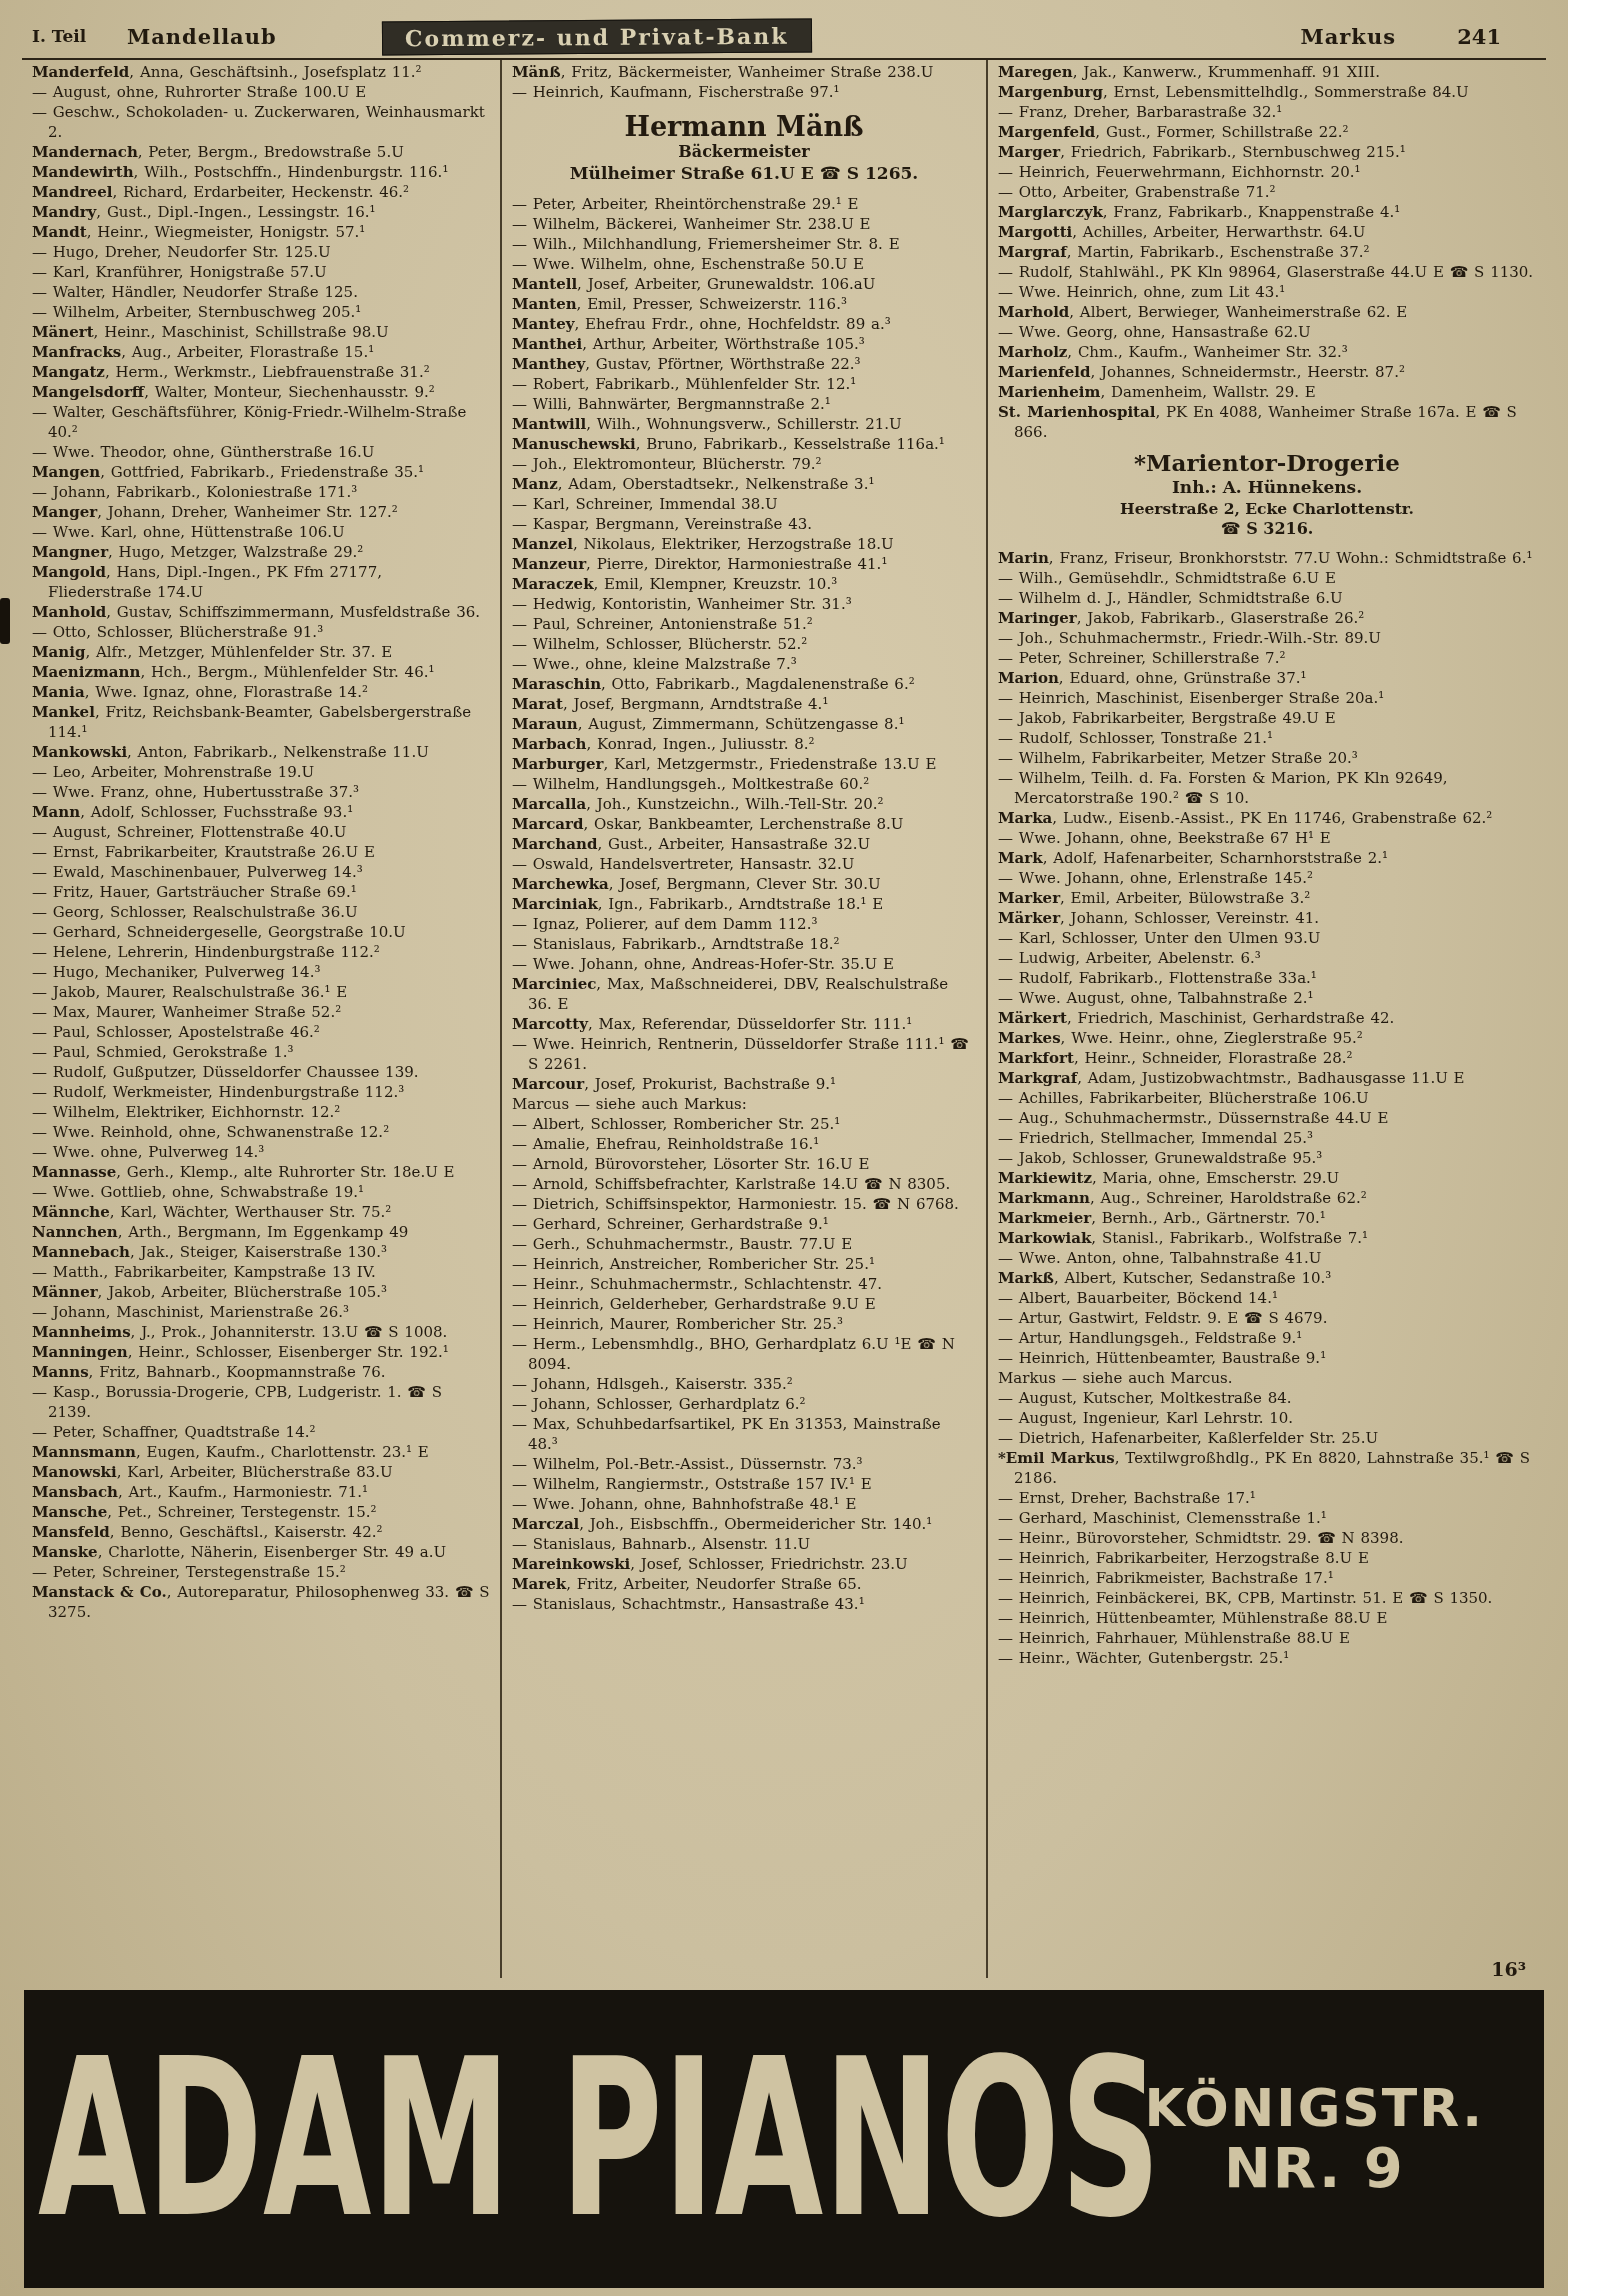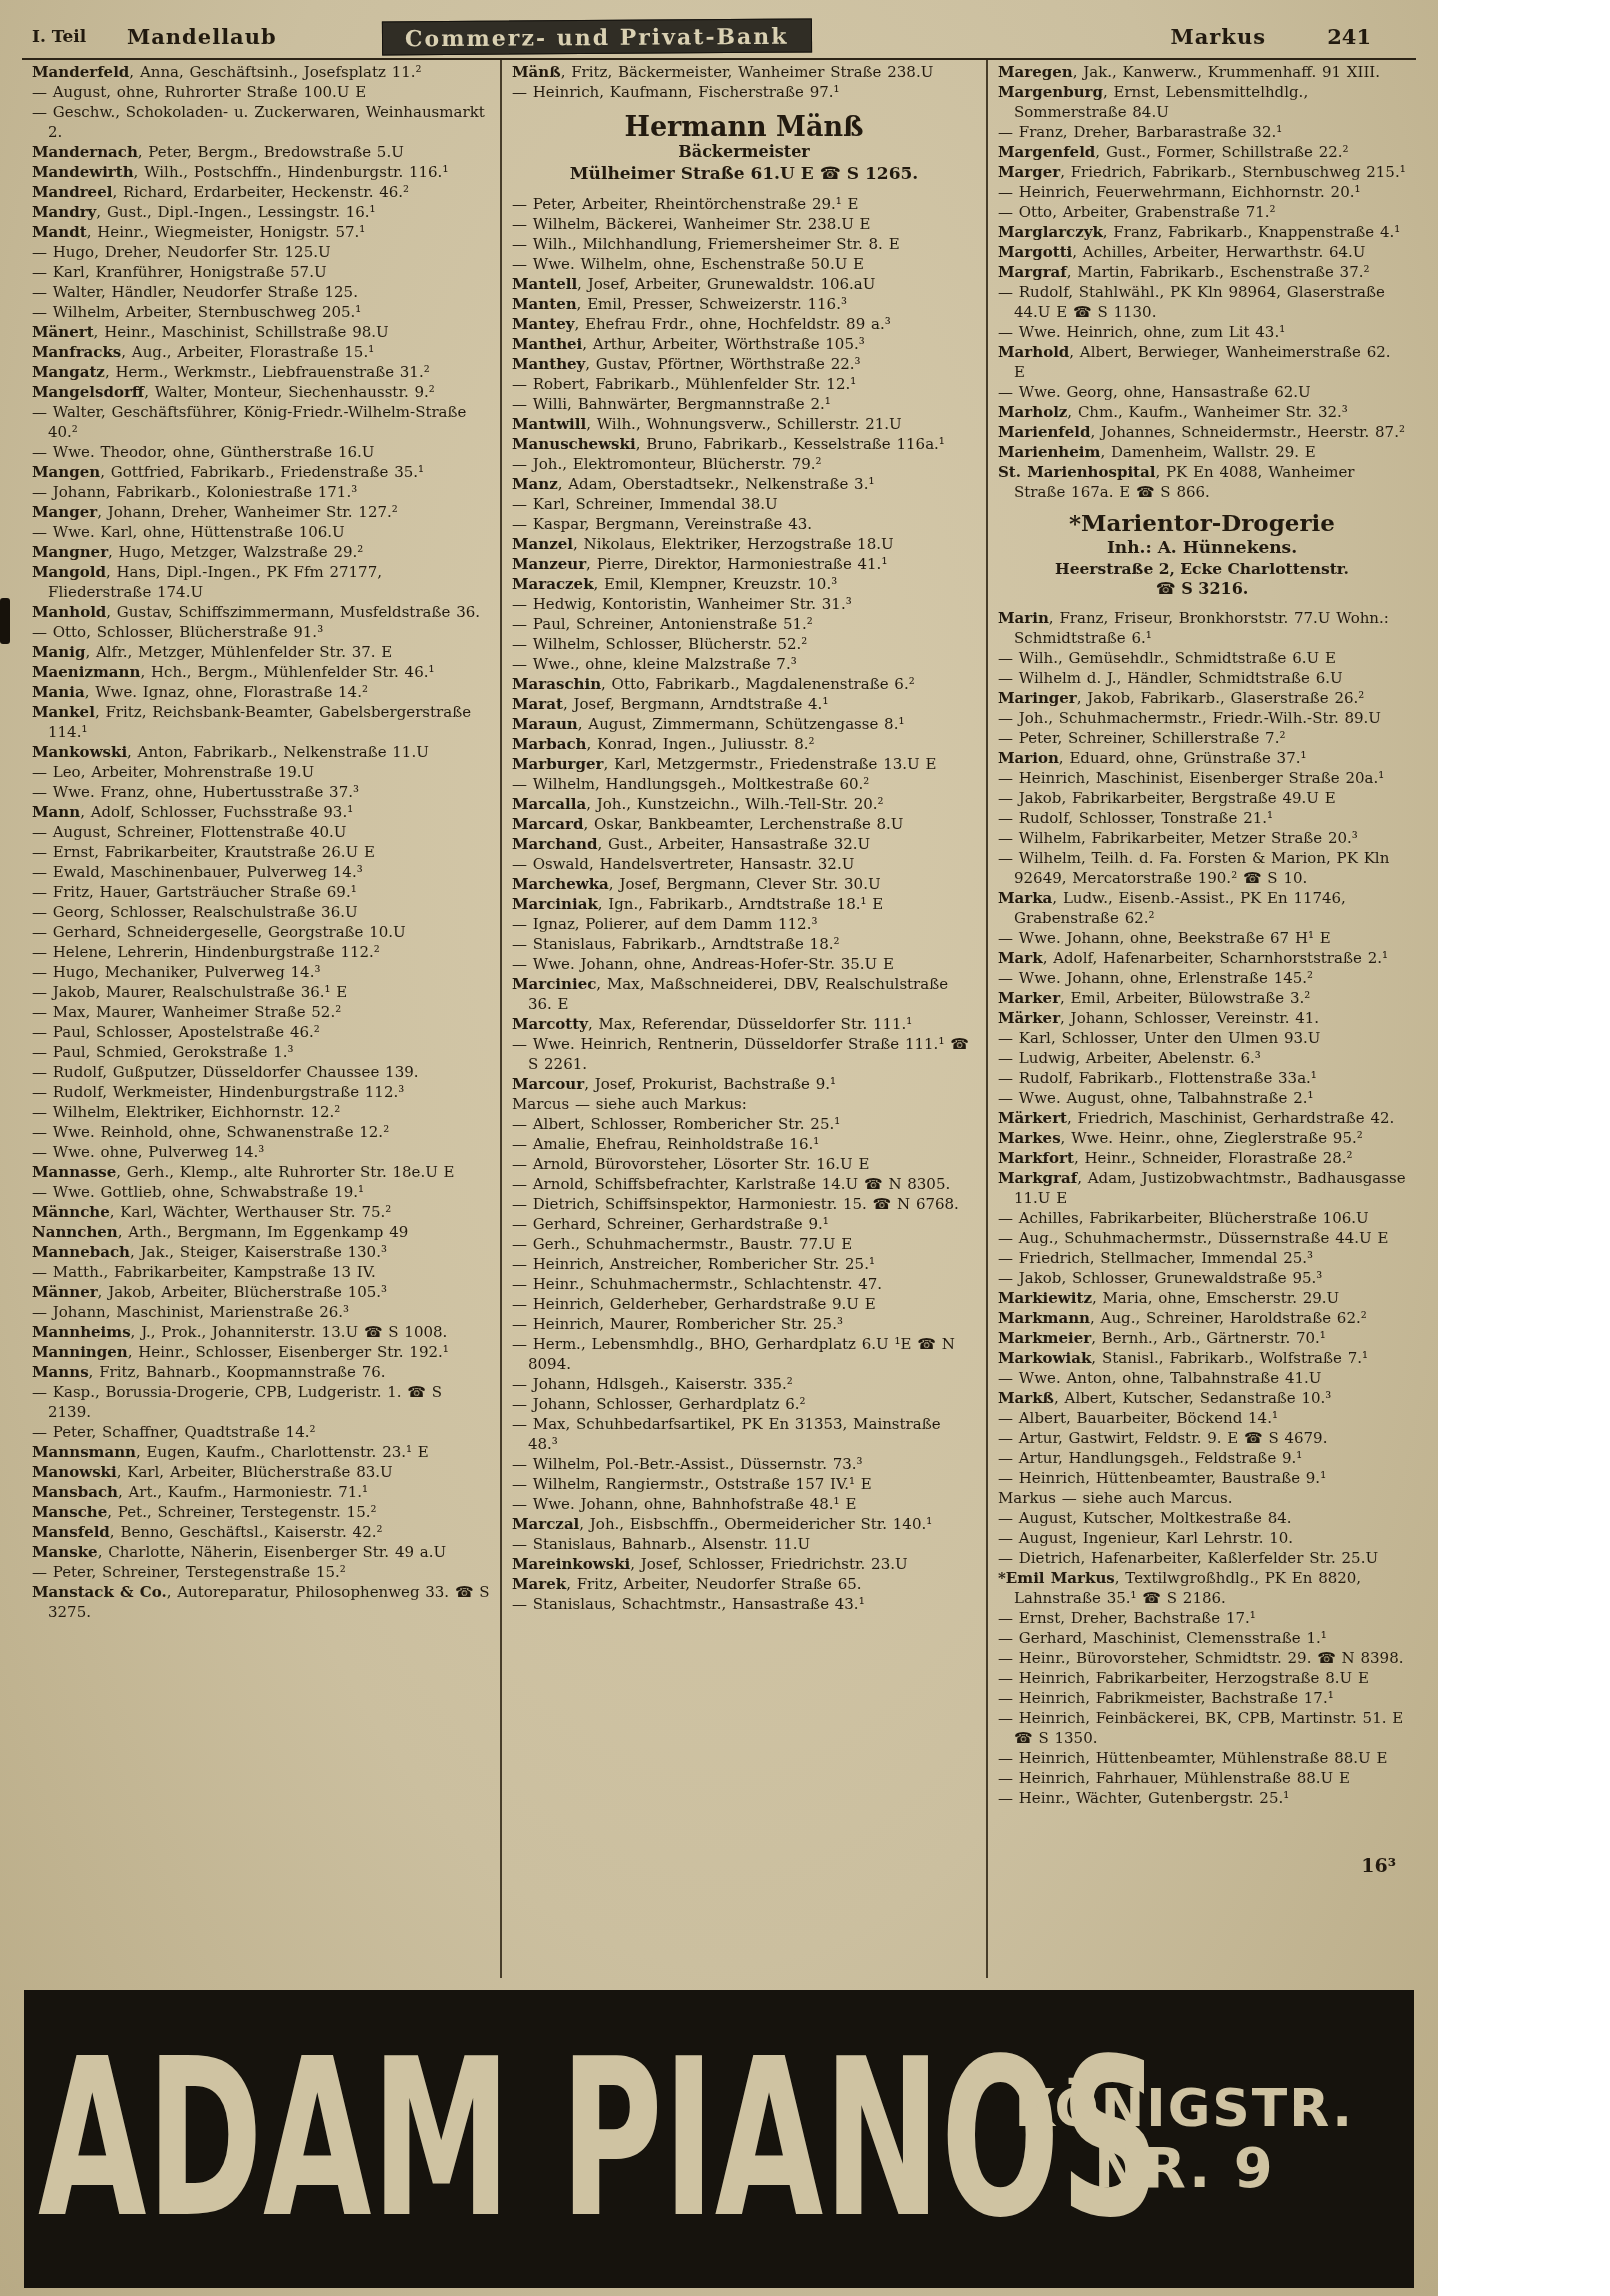--- a/index.html
+++ b/index.html
@@ -1,18 +1,18 @@
 <!DOCTYPE html>
 <html><head>
 <meta charset="utf-8">
 <style>
   html,body{margin:0;padding:0;}
   body{width:1610px;height:2296px;overflow:hidden;}
   .page{
-    position:relative;width:1438px;height:2296px;
+    position:relative;width:1568px;height:2296px;
     background:radial-gradient(ellipse at 50% 35%, #d6caab 0%, #cbbf9f 55%, #b8aa85 100%);
     font-family:"DejaVu Serif","DejaVu Sans",serif;
     color:#221a0f;
   }
   
   .header{position:absolute;top:0;left:22px;right:22px;height:58px;border-bottom:2px solid #2c2417;}
   .hdr-section{position:absolute;left:10px;top:26px;font-size:17px;font-weight:bold;}
   .hdr-left{position:absolute;left:105px;top:24px;font-size:21px;font-weight:bold;letter-spacing:1px;}
   .banner{
     position:absolute;left:360px;top:20px;
@@ -62,21 +62,21 @@
     transform:scale(0.85,1.32);transform-origin:left center;
     margin-left:14px;white-space:nowrap;
   }
   .band-addr{
     position:absolute;right:60px;top:50%;transform:translateY(-50%);
     text-align:center;color:#cfc3a2;font-weight:bold;
     font-family:"DejaVu Sans",sans-serif;
   }
   .band-addr .street{font-size:52px;line-height:1.1;letter-spacing:2px;}
   .band-addr .number{font-size:56px;line-height:1.1;letter-spacing:2px;}
-  .folio{position:absolute;top:1854px;right:42px;font-size:19px;font-weight:bold;}
+  .folio{position:absolute;top:1958px;right:42px;font-size:19px;font-weight:bold;}
   .ink-smudge{position:absolute;left:0;top:598px;width:10px;height:46px;background:#17120b;border-radius:3px;}
 </style>
 </head>
 <body>
 
 <div class="page">
 
   <div class="header">
     <span class="hdr-section">I. Teil</span>
     <span class="hdr-left">Mandellaub</span>

